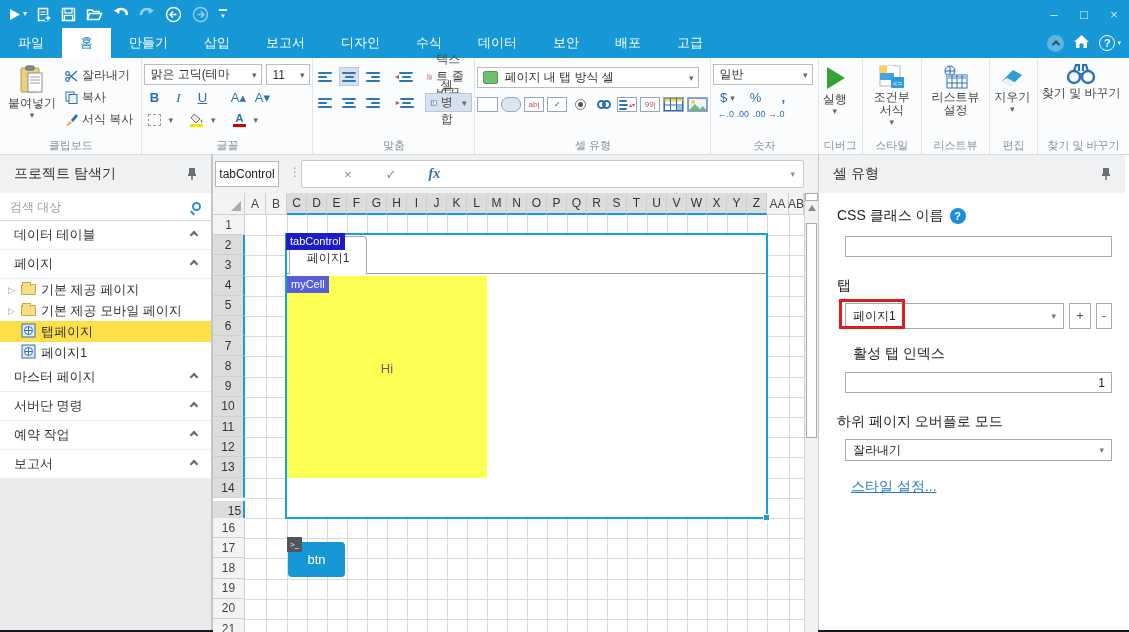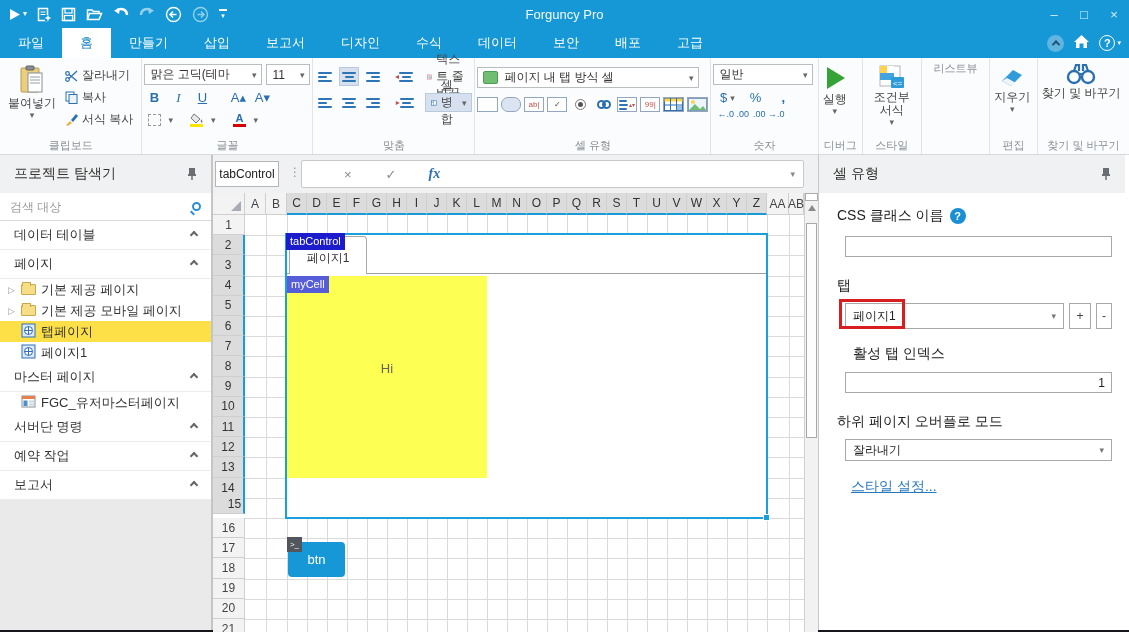--- a/index.html
+++ b/index.html
@@ -178,21 +178,20 @@
           <svg width="17" height="17" viewBox="0 0 17 17">
             <circle cx="8.5" cy="8.5" r="7" fill="none" stroke="#fff" stroke-width="1.4"></circle>
             <path d="M5.5 8.5 H11.5 M9 5.5 L12 8.5 L9 11.5" fill="none" stroke="#fff" stroke-width="1.4"></path>
           </svg>
         </span>
       <span class="qi" style="flex-direction:column;">
           <span style="display:block;width:8px;height:2px;background:#fff;margin-bottom:1px;"></span>
           <span style="font-size:7px;">▾</span>
         </span>
     </div>
-    <div class="title-center">Forguncy Pro</div>
     <div class="winctl">
       <span>–</span>
       <span>□</span>
       <span>×</span>
     </div>
   </div>
 
   <div class="tabrow">
     <div id="ribbon-tabs" style="display:flex;">
         <div class="rtab">파일</div>
@@ -513,20 +512,36 @@
               <text x="14" y="21" font-size="8" fill="#fff">&lt;=</text>
             </svg>
         <span class="cap">조건부 서식</span>
             <span class="darr">▾</span>
       </div>
         </div>
       <div class="lbl">스타일</div>
     </div>
 
     <div class="rg" style="width:72px;">
+      <div class="body">
+          <div class="bigbtn" style="padding:4px 2px 0 2px;">
+        <svg width="28" height="24" viewBox="0 0 28 24">
+              <circle cx="9" cy="6" r="5" fill="#e8f1fa" stroke="#2a6fb0"></circle>
+              <line x1="4" y1="6" x2="14" y2="6" stroke="#2a6fb0"></line>
+              <line x1="9" y1="1" x2="9" y2="11" stroke="#2a6fb0"></line>
+              <rect x="6" y="10" width="20" height="13" fill="#fff" stroke="#2a6fb0"></rect>
+              <rect x="6" y="10" width="20" height="4" fill="#9cc3e5"></rect>
+              <line x1="11" y1="10" x2="11" y2="23" stroke="#2a6fb0"></line>
+              <line x1="16" y1="10" x2="16" y2="23" stroke="#2a6fb0"></line>
+              <line x1="21" y1="10" x2="21" y2="23" stroke="#2a6fb0"></line>
+              <line x1="6" y1="18" x2="26" y2="18" stroke="#2a6fb0"></line>
+            </svg>
+        <span class="cap">리스트뷰 설정</span>
+      </div>
+        </div>
       <div class="lbl">리스트뷰</div>
     </div>
 
     <div class="rg" style="width:50px;">
       <div class="body">
           <div class="bigbtn" style="padding:4px 2px 0 2px;">
         <svg width="26" height="24" viewBox="0 0 26 24">
               <path d="M3 16 L14 5 L23 10 L12 21 Z" fill="#2f9bd8"></path>
               <path d="M3 16 L8 13 L17 18 L12 21 Z" fill="#eef4f9"></path>
             </svg>
@@ -604,31 +619,20 @@
                 <rect x="1" y="1" width="13" height="13" fill="#dce9f8" stroke="#2f6fb8"></rect>
                 <circle cx="7.5" cy="7.5" r="4" fill="#fff" stroke="#2f6fb8"></circle>
                 <line x1="3.5" y1="7.5" x2="11.5" y2="7.5" stroke="#2f6fb8"></line>
                 <line x1="7.5" y1="3.5" x2="7.5" y2="11.5" stroke="#2f6fb8"></line>
               </svg></span>
             <span>페이지1</span>
           </div>
           <div class="sect">
             <span>마스터 페이지</span>
             <span class="chev-up2"></span>
-          </div>
-          <div class="titem">
-            <span class="noexp"></span>
-            <span><svg width="15" height="13" viewBox="0 0 15 13">
-                <rect x="1" y="1" width="13" height="11" fill="#fff" stroke="#8a8f96"></rect>
-                <rect x="1" y="1" width="13" height="3" fill="#e8804d"></rect>
-                <rect x="2.5" y="5.5" width="4" height="5.5" fill="#4d8fd0"></rect>
-                <rect x="8" y="5.5" width="5" height="2" fill="#c9d6e4"></rect>
-                <rect x="8" y="8.5" width="5" height="2" fill="#c9d6e4"></rect>
-              </svg></span>
-            <span>FGC_유저마스터페이지</span>
           </div>
           <div class="sect">
             <span>서버단 명령</span>
             <span class="chev-up2"></span>
           </div>
           <div class="sect">
             <span>예약 작업</span>
             <span class="chev-up2"></span>
           </div>
           <div class="sect">
@@ -730,21 +734,21 @@
           <div class="rowhead sel" style="top: 203.8px; height: 20.2px;">10</div>
           <div class="gh" style="top: 224px; width: 559px;"></div>
           <div class="rowhead sel" style="top: 224px; height: 20.2px;">11</div>
           <div class="gh" style="top: 244.2px; width: 559px;"></div>
           <div class="rowhead sel" style="top: 244.2px; height: 20.2px;">12</div>
           <div class="gh" style="top: 264.4px; width: 559px;"></div>
           <div class="rowhead sel" style="top: 264.4px; height: 20.2px;">13</div>
           <div class="gh" style="top: 284.6px; width: 559px;"></div>
           <div class="rowhead sel" style="top: 285px; height: 20.2px;">14</div>
           <div class="gh" style="top: 304.8px; width: 559px;"></div>
-          <div class="rowhead sel" style="top: 301px; height: 20.2px; padding-left: 13px;">15</div>
+          <div class="rowhead sel" style="top: 308px; height: 20.2px; padding-left: 13px;">15</div>
           <div class="gh" style="top: 325px; width: 559px;"></div>
           <div class="rowhead" style="top: 325px; height: 20.2px;">16</div>
           <div class="gh" style="top: 345.2px; width: 559px;"></div>
           <div class="rowhead" style="top: 345.2px; height: 20.2px;">17</div>
           <div class="gh" style="top: 365.4px; width: 559px;"></div>
           <div class="rowhead" style="top: 365.4px; height: 20.2px;">18</div>
           <div class="gh" style="top: 385.6px; width: 559px;"></div>
           <div class="rowhead" style="top: 385.6px; height: 20.2px;">19</div>
           <div class="gh" style="top: 405.8px; width: 559px;"></div>
           <div class="rowhead" style="top: 405.8px; height: 20.2px;">20</div>

